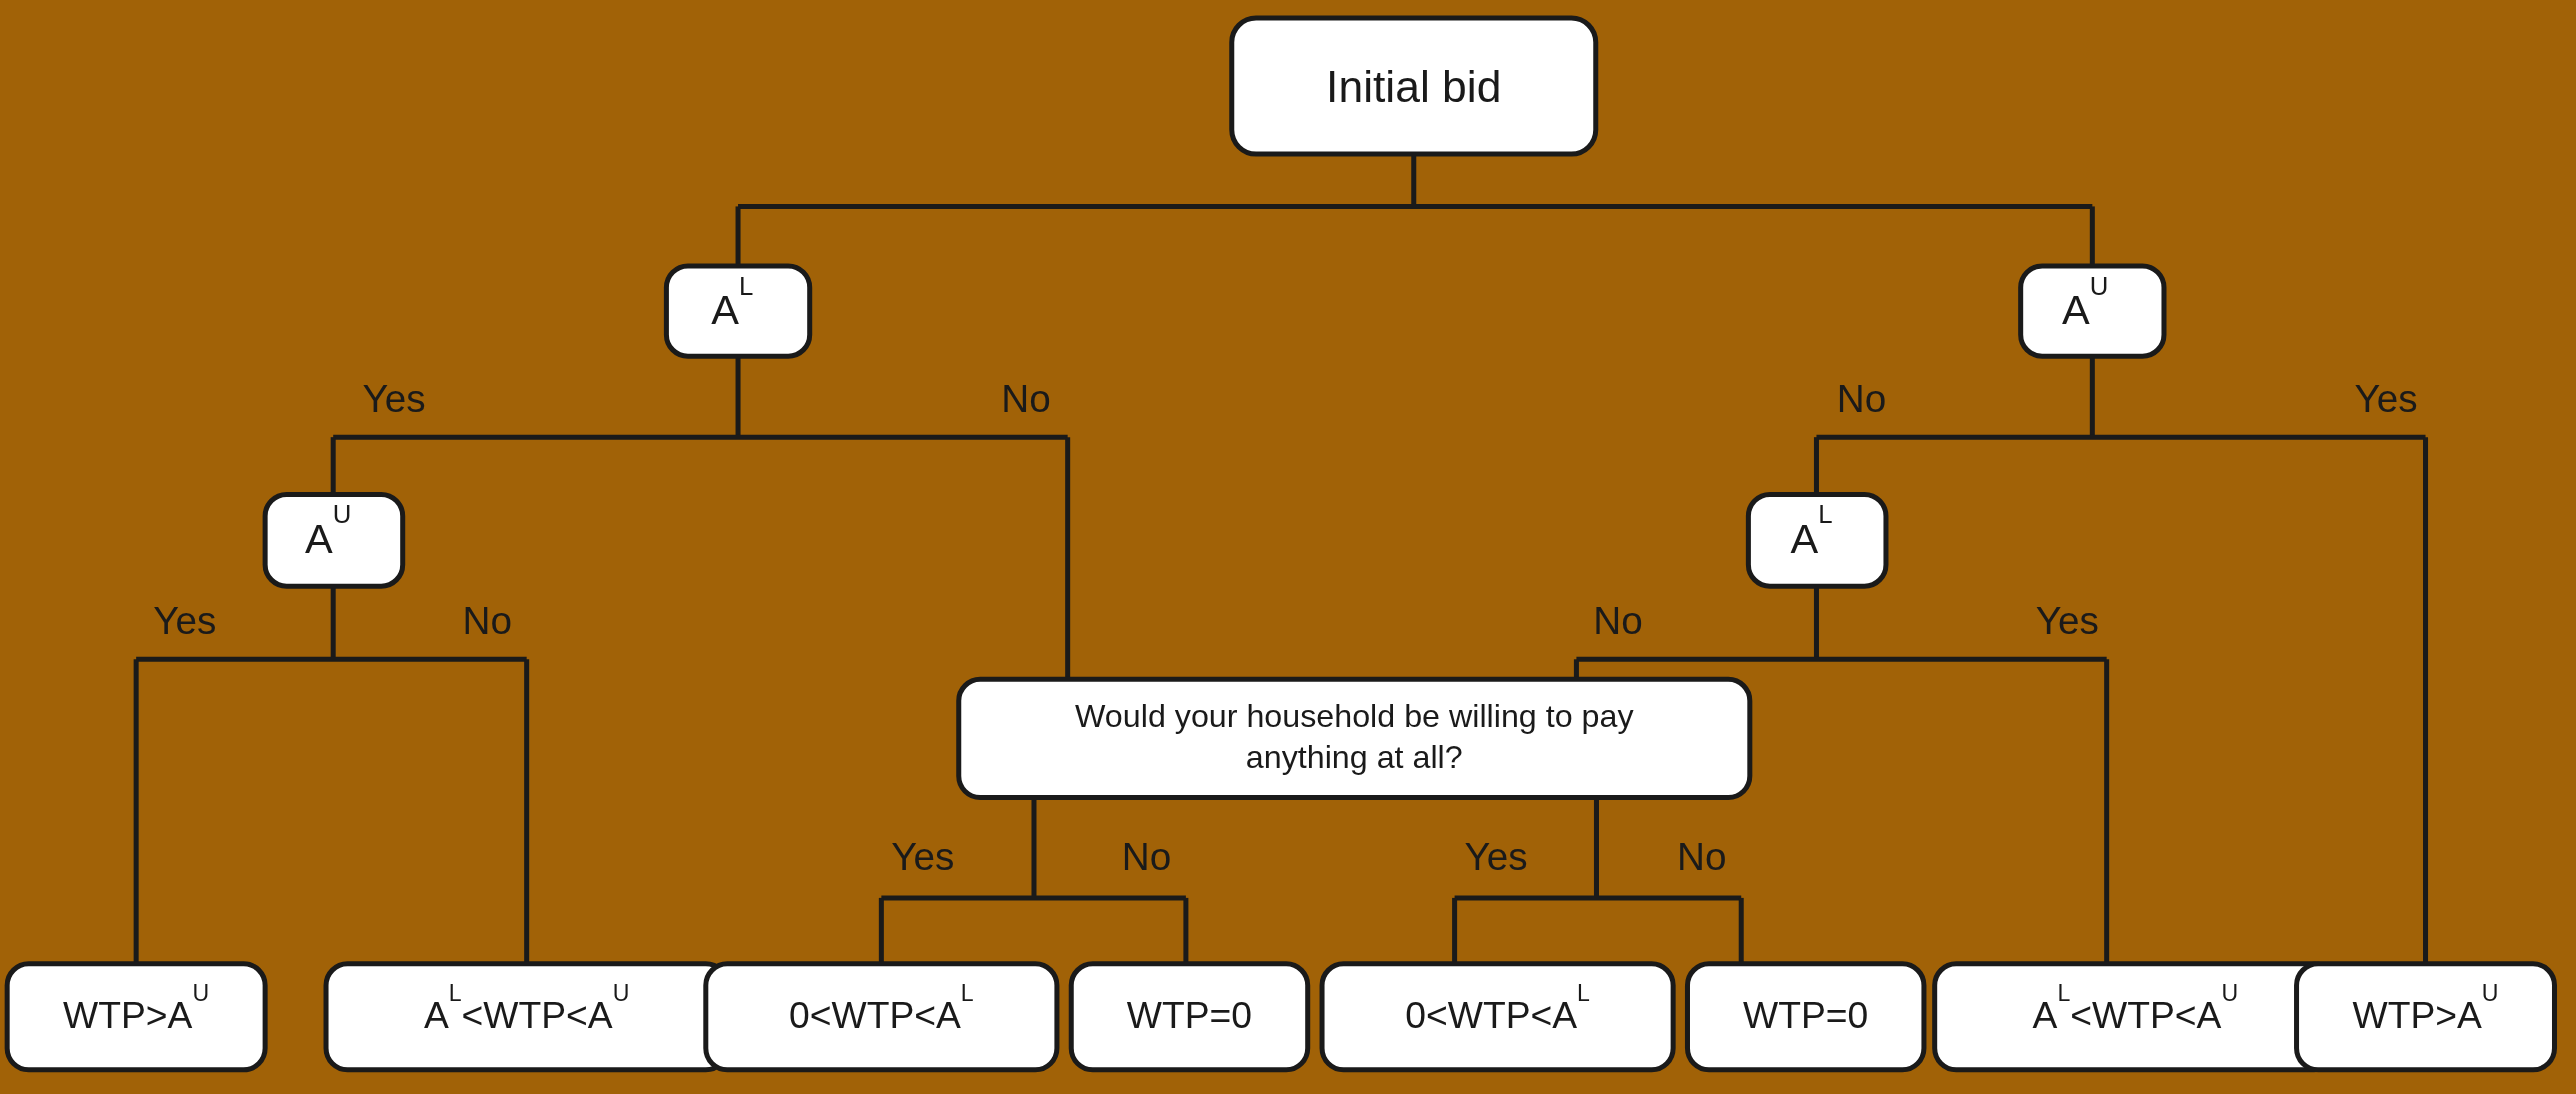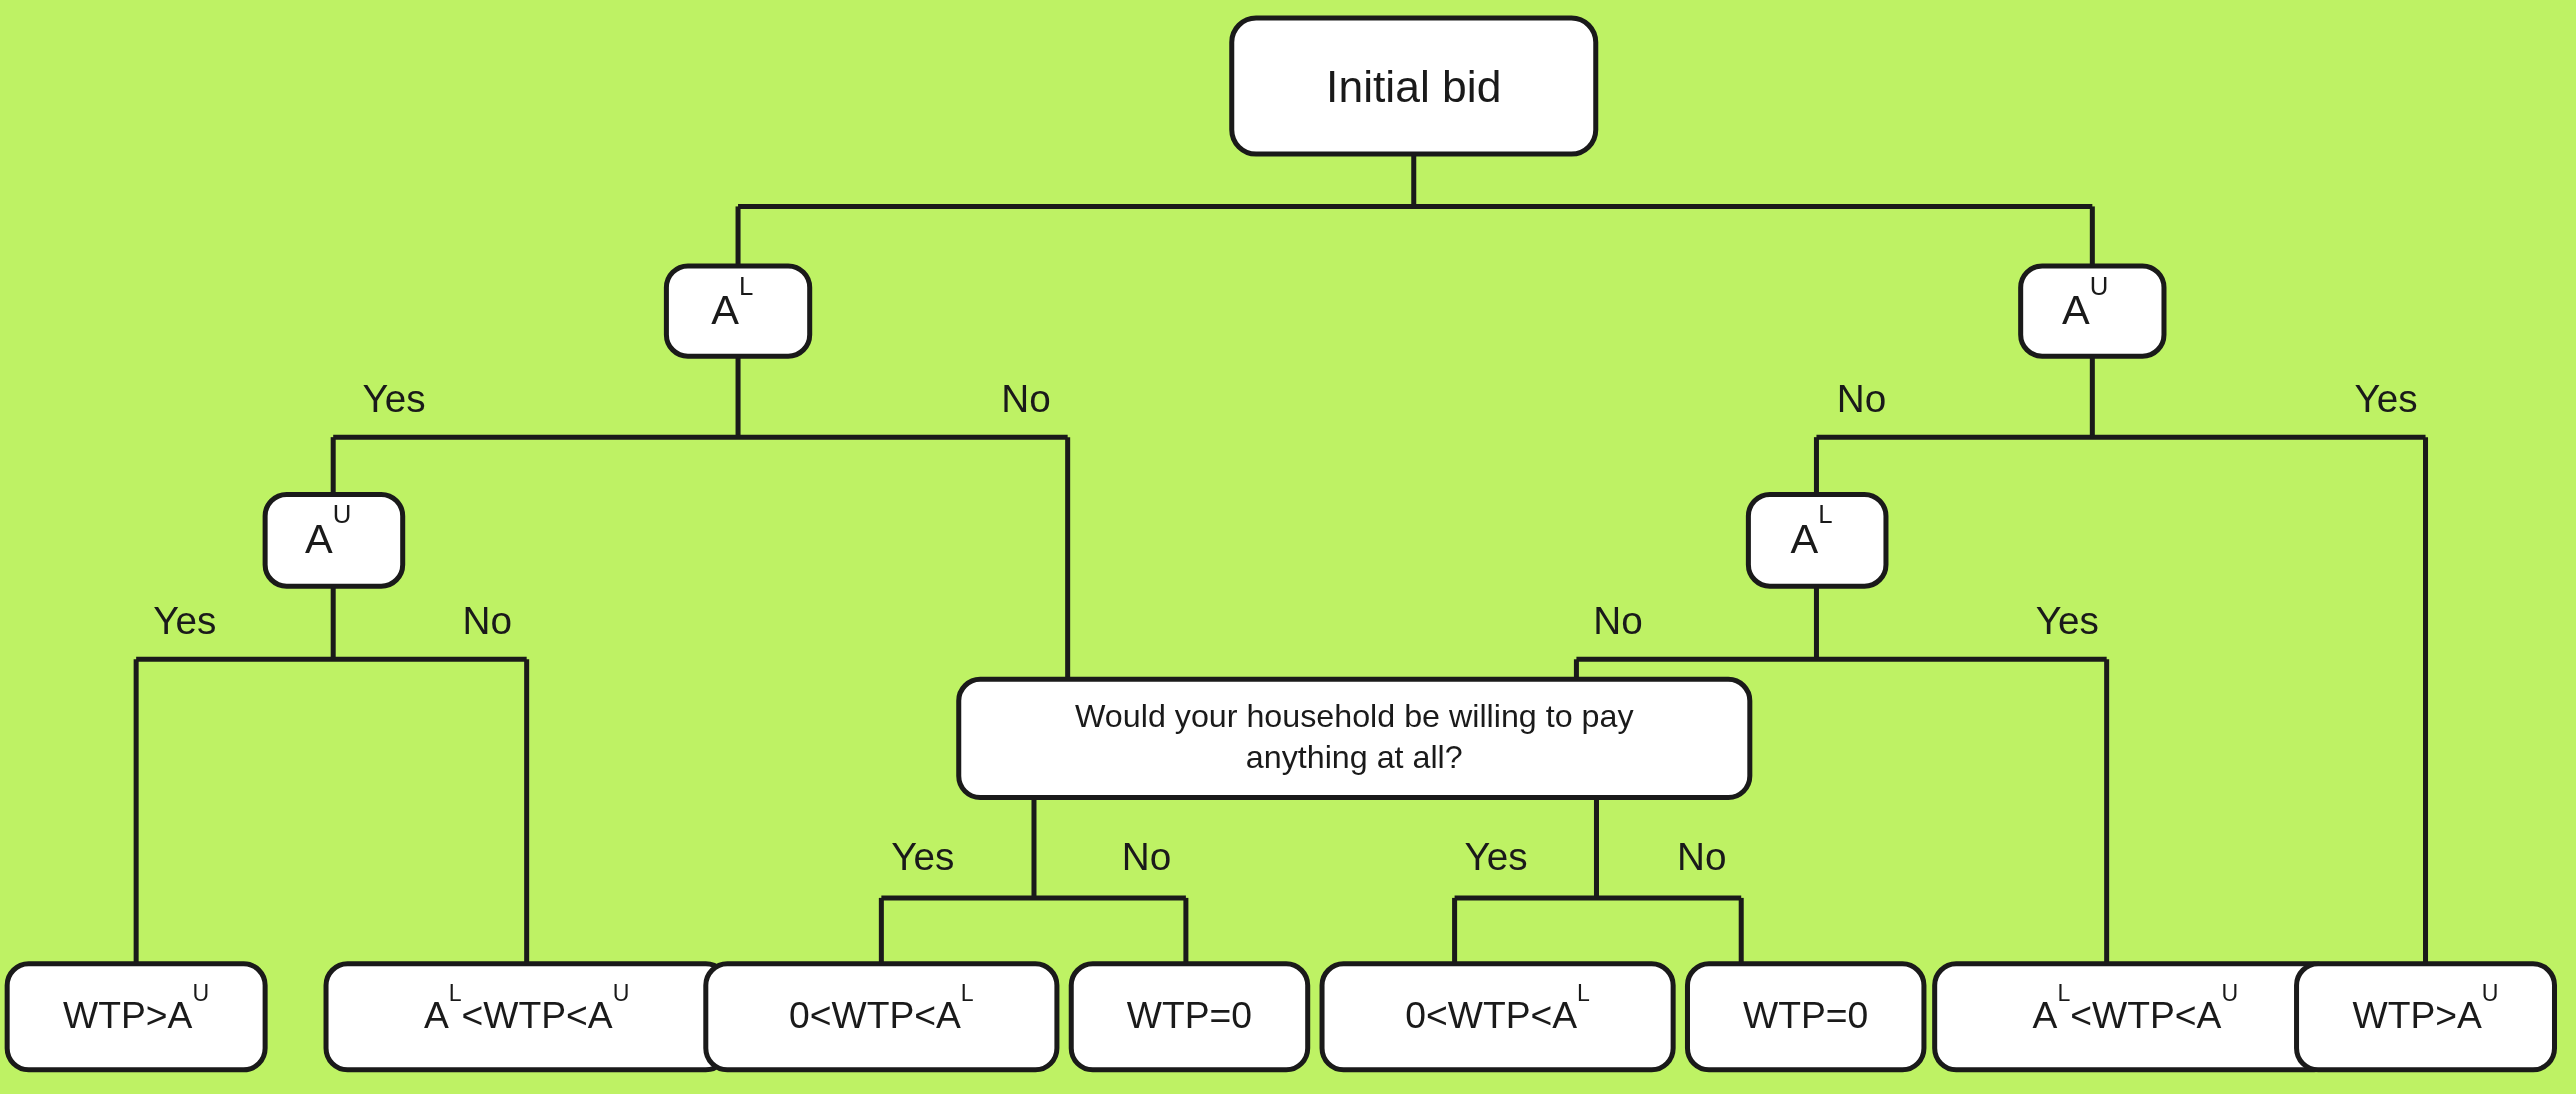--- a/index.html
+++ b/index.html
@@ -10,21 +10,21 @@
   body {
     width: 2576px;
     height: 1095px;
     font-family: "Liberation Sans", sans-serif;
     overflow: hidden;
   }
   #diagram-root {
     position: relative;
     width: 2576px;
     height: 1095px;
-    background: #bef264;
+    background: #a16207;
   }
   svg.tree-canvas {
     position: absolute;
     top: 0;
     left: 0;
     width: 2576px;
     height: 1095px;
     display: block;
   }
   .node-box {

